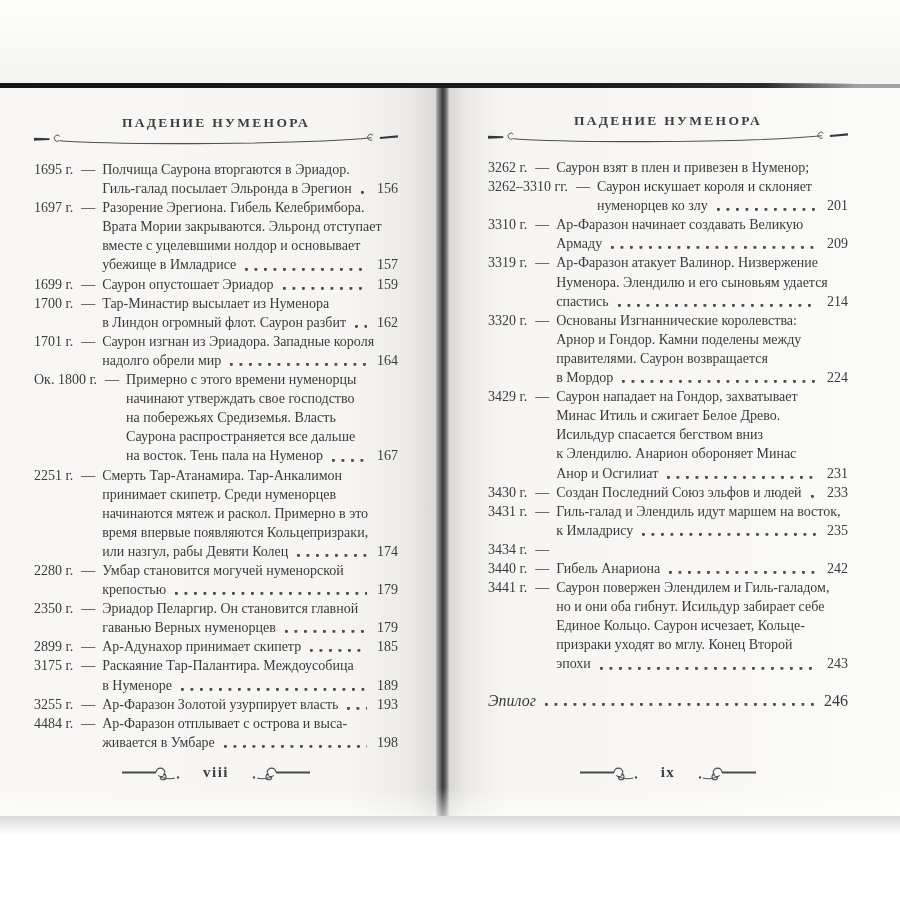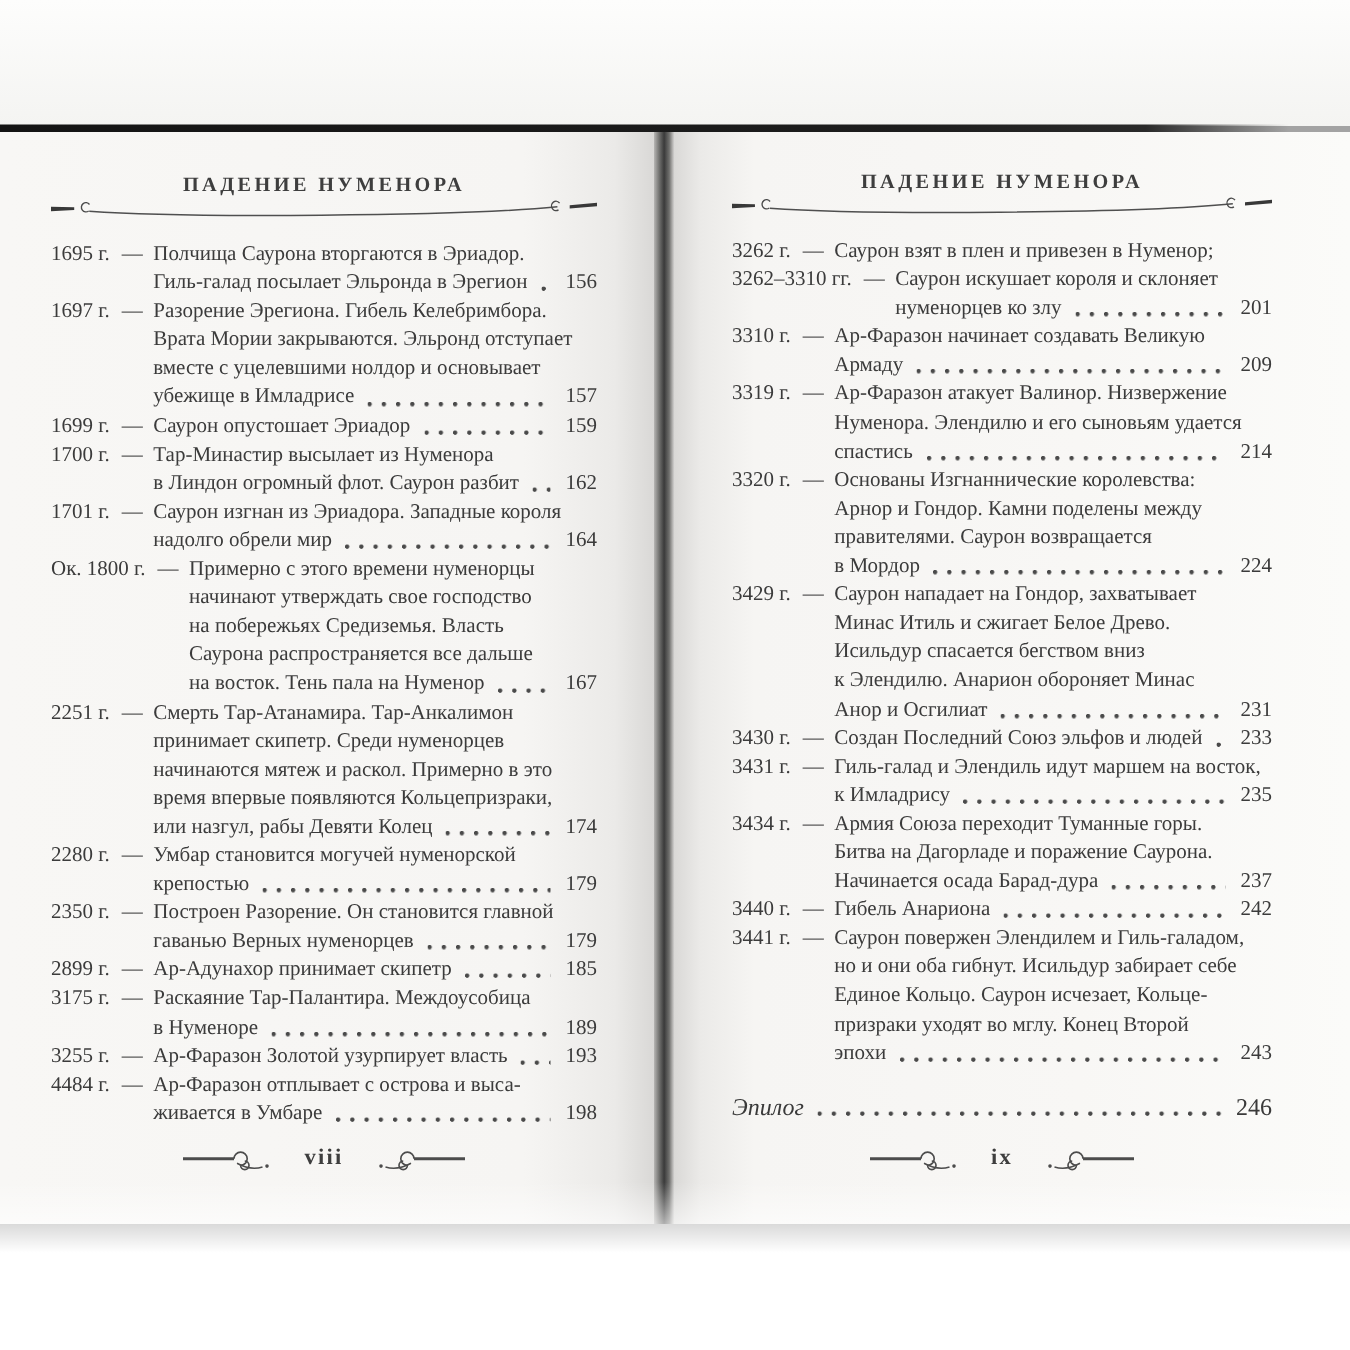--- a/index.html
+++ b/index.html
@@ -184,21 +184,21 @@
                   <span class="txt">крепостью</span>
                   <span class="leader"></span>
                   <span class="pnum">179</span>
                 </div>
               </div>
             </div>
             <div class="entry">
               <span class="year">2350 г.</span>
               <span class="dash">—</span>
               <div class="body">
-                <div class="line">Построен Разорение. Он становится главной</div>
+                <div class="line">Эриадор Пеларгир. Он становится главной</div>
                 <div class="line last">
                   <span class="txt">гаванью Верных нуменорцев</span>
                   <span class="leader"></span>
                   <span class="pnum">179</span>
                 </div>
               </div>
             </div>
             <div class="entry">
               <span class="year">2899 г.</span>
               <span class="dash">—</span>
@@ -369,29 +369,20 @@
                 <div class="line last">
                   <span class="txt">к Имладрису</span>
                   <span class="leader"></span>
                   <span class="pnum">235</span>
                 </div>
               </div>
             </div>
             <div class="entry">
               <span class="year">3434 г.</span>
               <span class="dash">—</span>
-              <div class="body">
-                <div class="line">Армия Союза переходит Туманные горы.</div>
-                <div class="line">Битва на Дагорладе и поражение Саурона.</div>
-                <div class="line last">
-                  <span class="txt">Начинается осада Барад-дура</span>
-                  <span class="leader"></span>
-                  <span class="pnum">237</span>
-                </div>
-              </div>
             </div>
             <div class="entry">
               <span class="year">3440 г.</span>
               <span class="dash">—</span>
               <div class="body">
                 <div class="line last">
                   <span class="txt">Гибель Анариона</span>
                   <span class="leader"></span>
                   <span class="pnum">242</span>
                 </div>

